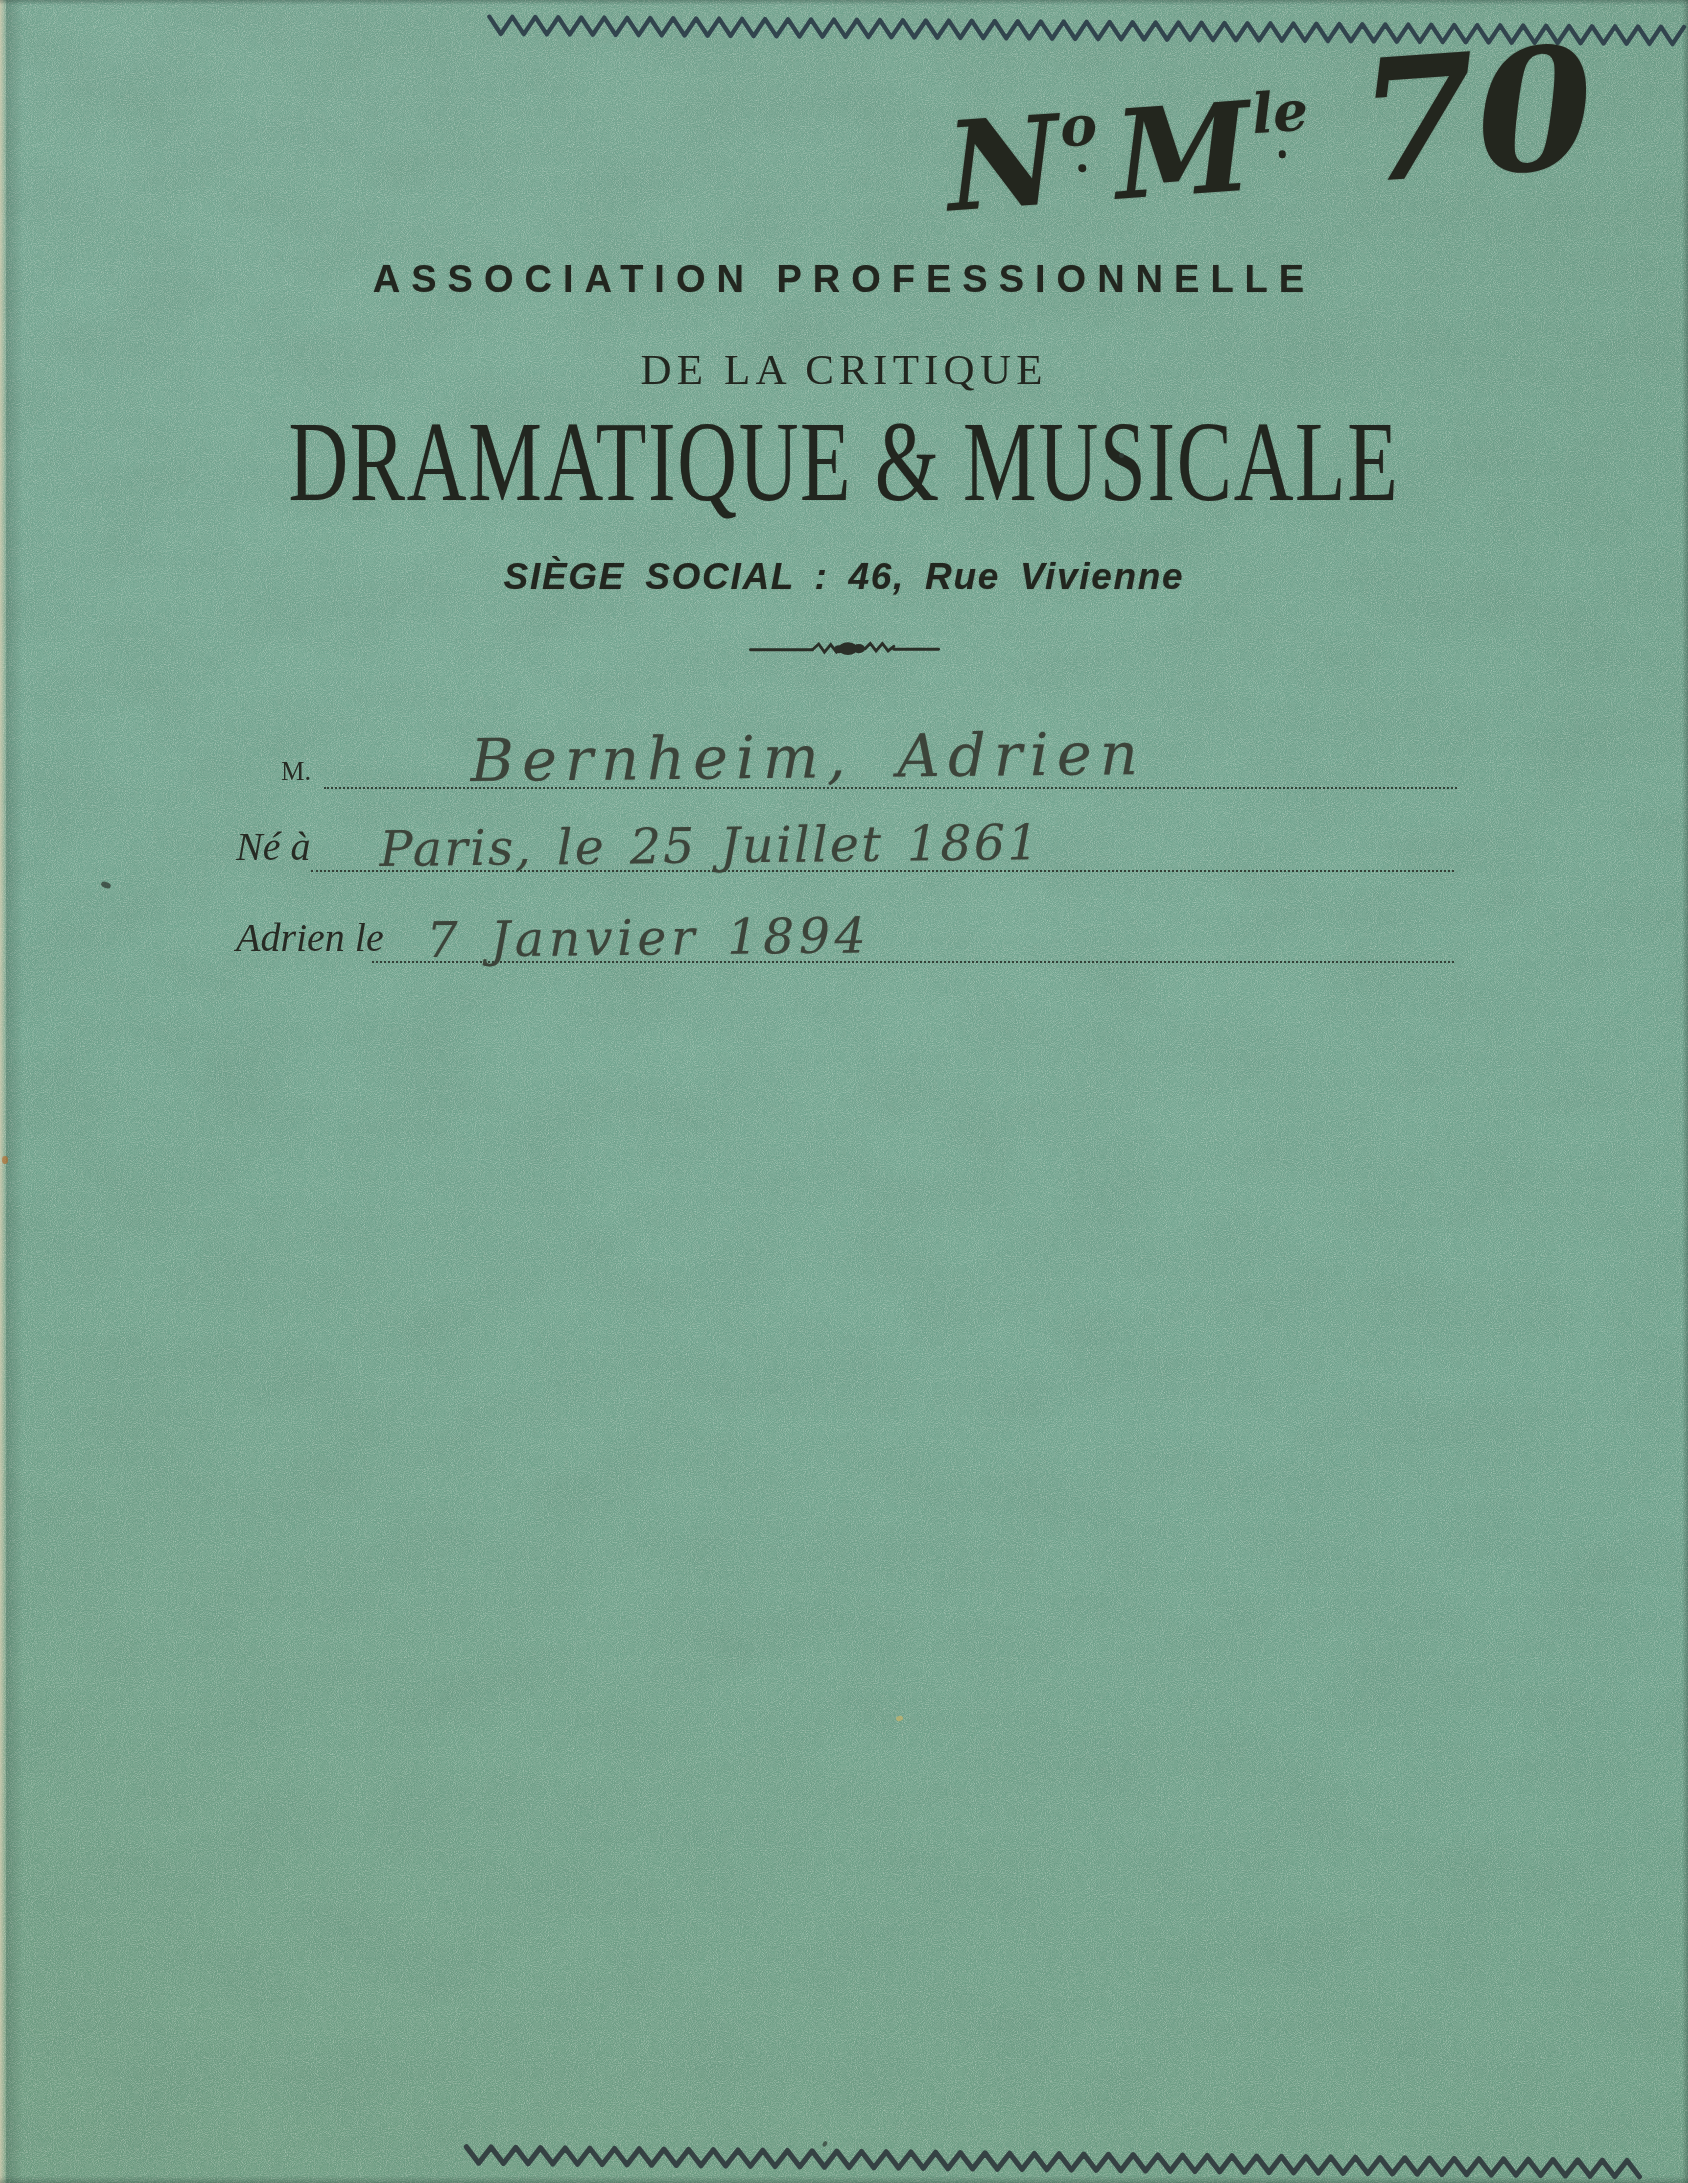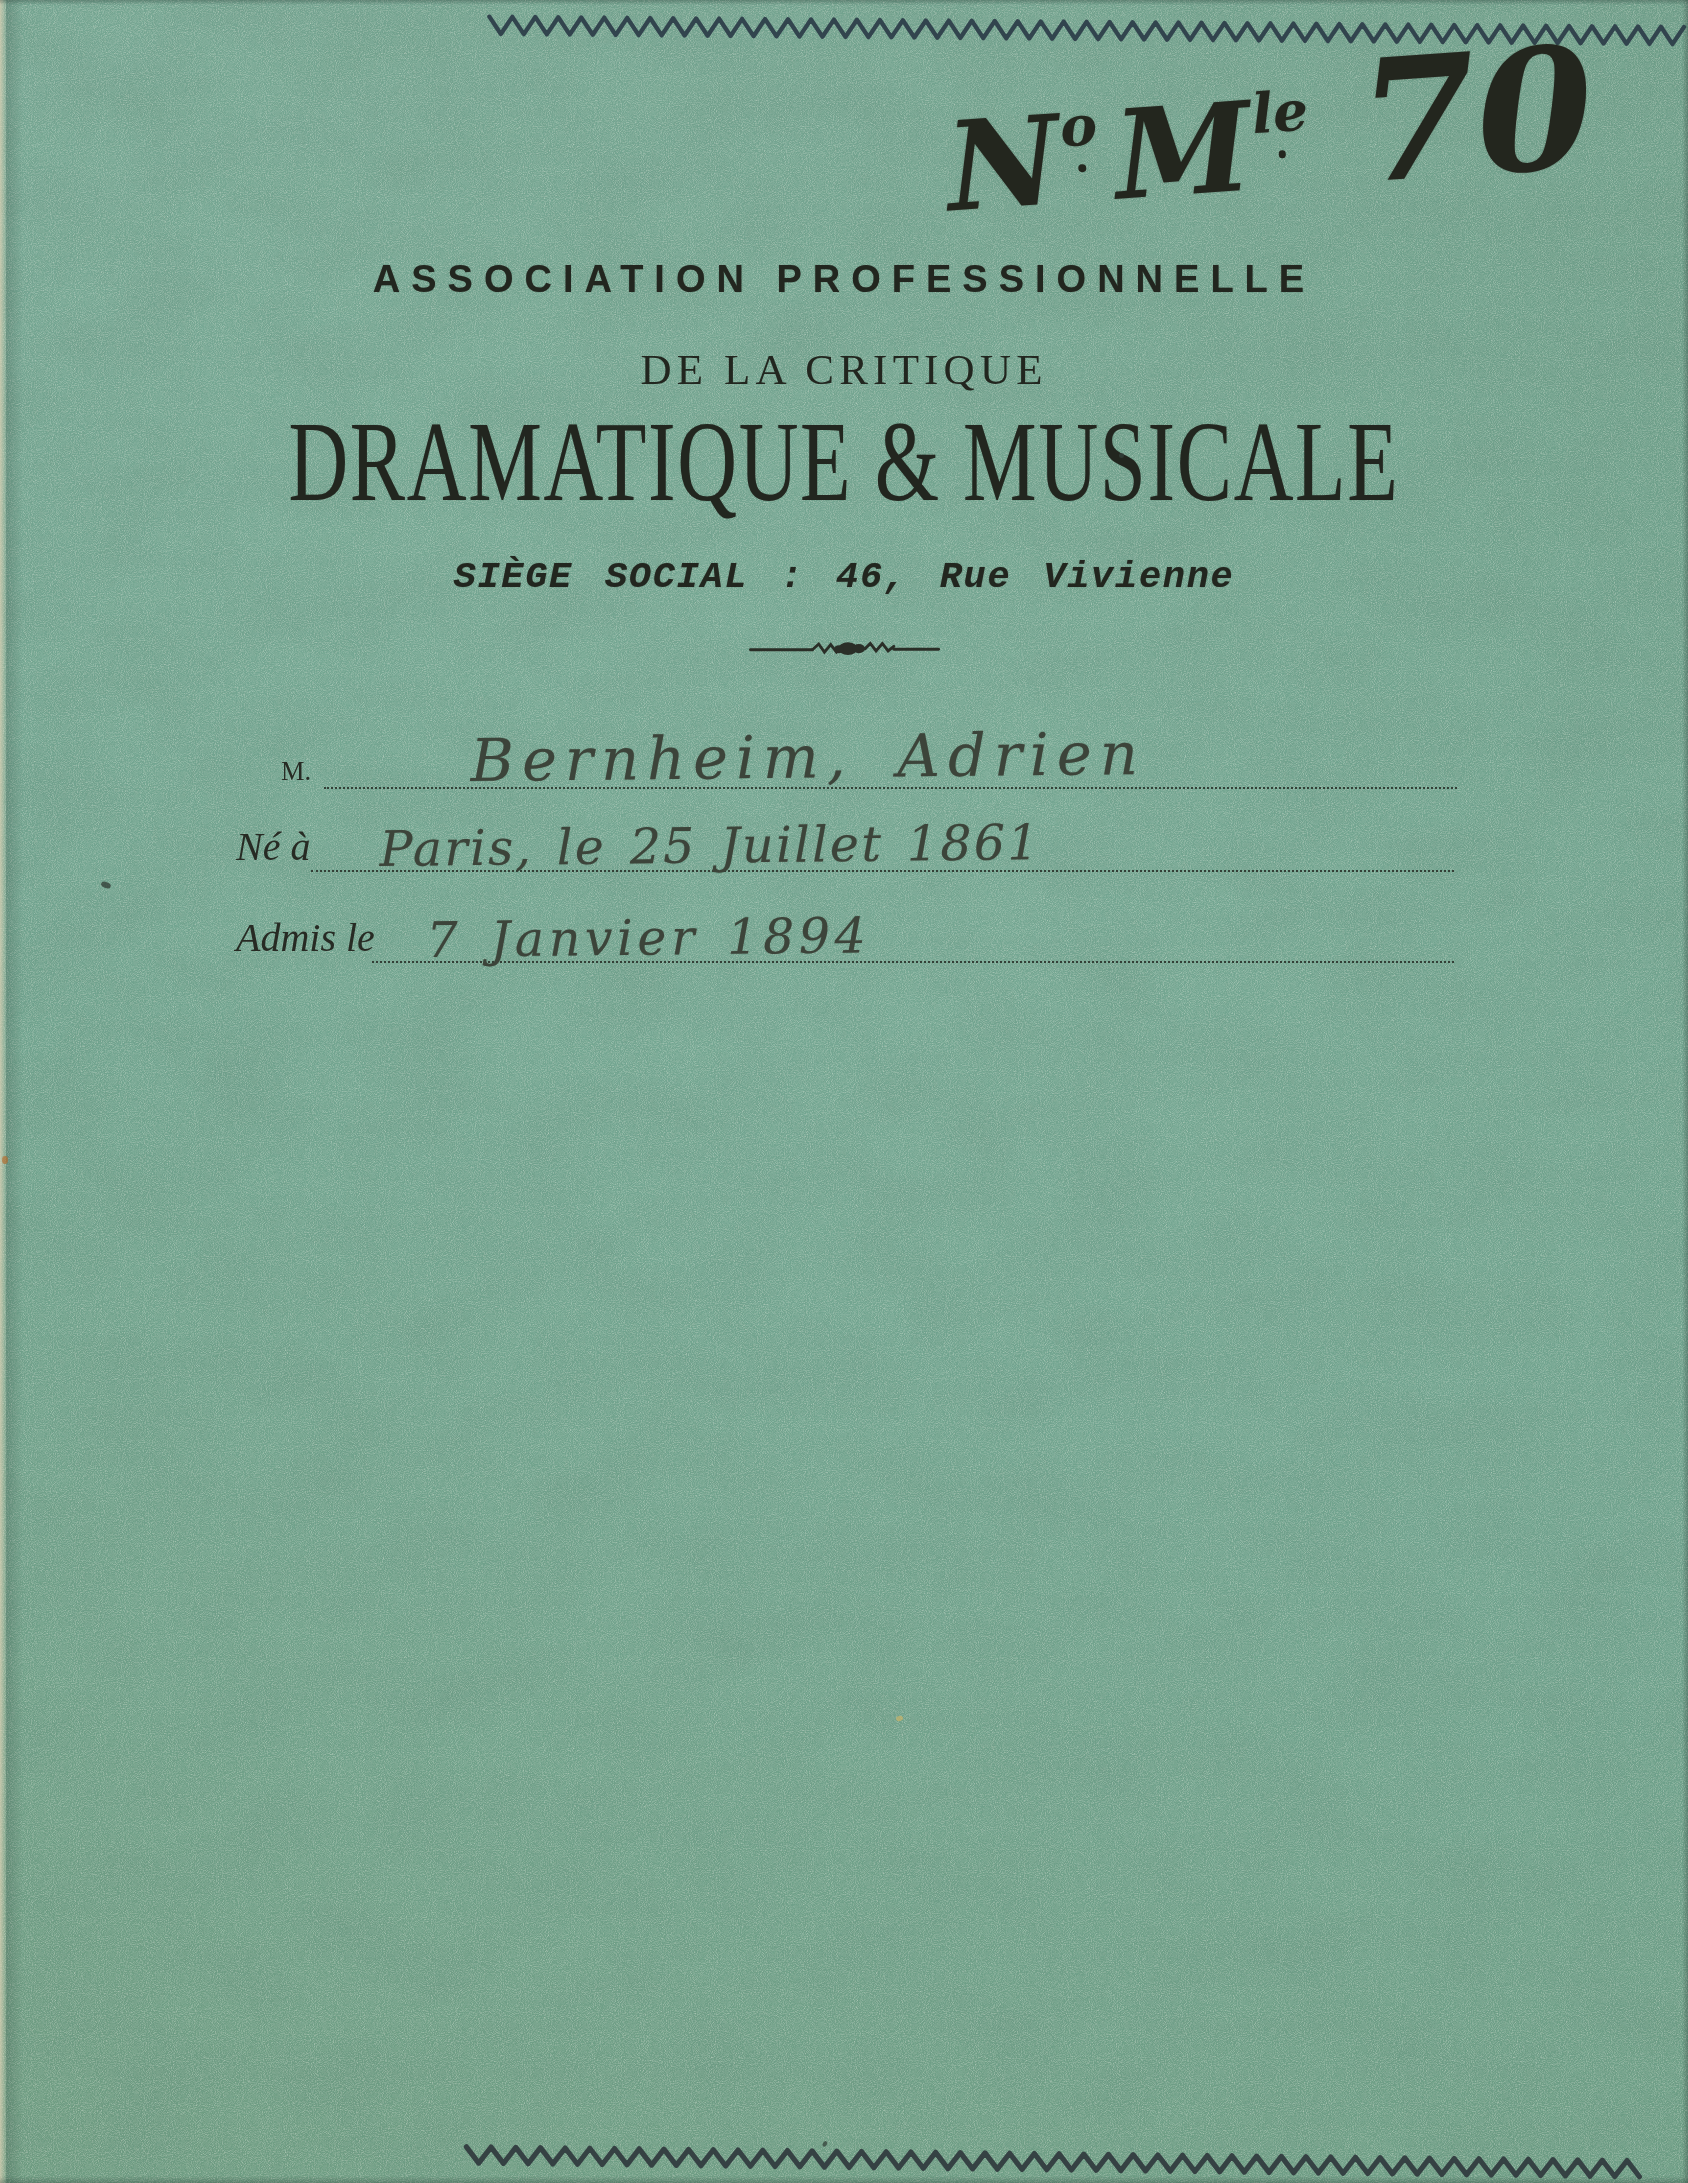--- a/index.html
+++ b/index.html
@@ -57,21 +57,21 @@
   }
   .dram{
     top:396px;
     font-family:"Liberation Serif", serif;
     font-size:115px;letter-spacing:2.3px;
     transform:scaleX(0.72);transform-origin:50% 0;
     text-shadow:0 0 1.1px rgba(30,34,26,0.35);
   }
   .siege{
     top:556px;
-    font-family:Liberation Mono, monospace;
+    font-family:Liberation Sans, sans-serif;
     font-style:italic;font-weight:bold;
     font-size:37px;letter-spacing:1.7px;word-spacing:8px;
     text-shadow:0 0 1.1px rgba(30,34,26,0.4);
   }
   .divider{position:absolute;left:747px;top:636px;pointer-events:none;}
 
   
   .field{position:absolute;}
   .field .rule{position:absolute;bottom:0;border-bottom:2.9px dotted rgba(38,45,38,0.85);}
   .field .flabel{position:absolute;left:0;bottom:2.3px;color:#272b24;white-space:nowrap;}
@@ -168,21 +168,21 @@
     <span class="fvalue">Bernheim, Adrien</span>
   </div>
 
   <div class="field field-ne">
     <span class="flabel flabel-italic">Né à</span>
     <div class="rule"></div>
     <span class="fvalue">Paris, le 25 Juillet 1861</span>
   </div>
 
   <div class="field field-admis">
-    <span class="flabel flabel-italic">Admis le</span>
+    <span class="flabel flabel-italic">Adrien le</span>
     <div class="rule"></div>
     <span class="fvalue">7 Janvier 1894</span>
   </div>
 
   <div class="speck" style="left:101px;top:882px;width:9.8px;height:5.7px;background:#2f3a33;opacity:.75;transform:rotate(22deg);"></div>
   <div class="speck" style="left:2.3px;top:1156px;width:5.7px;height:8px;background:#b66a2a;opacity:.65;"></div>
   <div class="speck" style="left:896px;top:1716px;width:6.9px;height:4.6px;background:#c9b36a;opacity:.7;transform:rotate(-15deg);"></div>
   <div class="speck" style="left:1119px;top:453px;width:5.2px;height:4.6px;background:#33403a;opacity:.8;"></div>
   <div class="speck" style="left:823px;top:2141px;width:4px;height:5.7px;background:#2f3a33;opacity:.7;transform:rotate(30deg);"></div>
 

